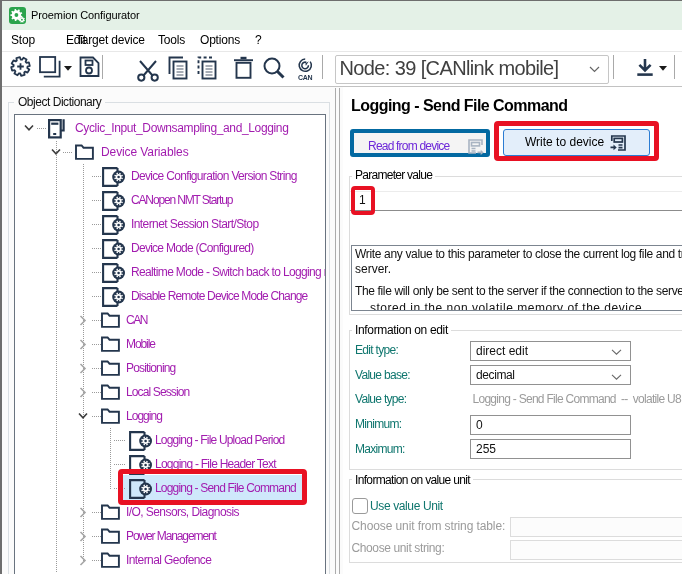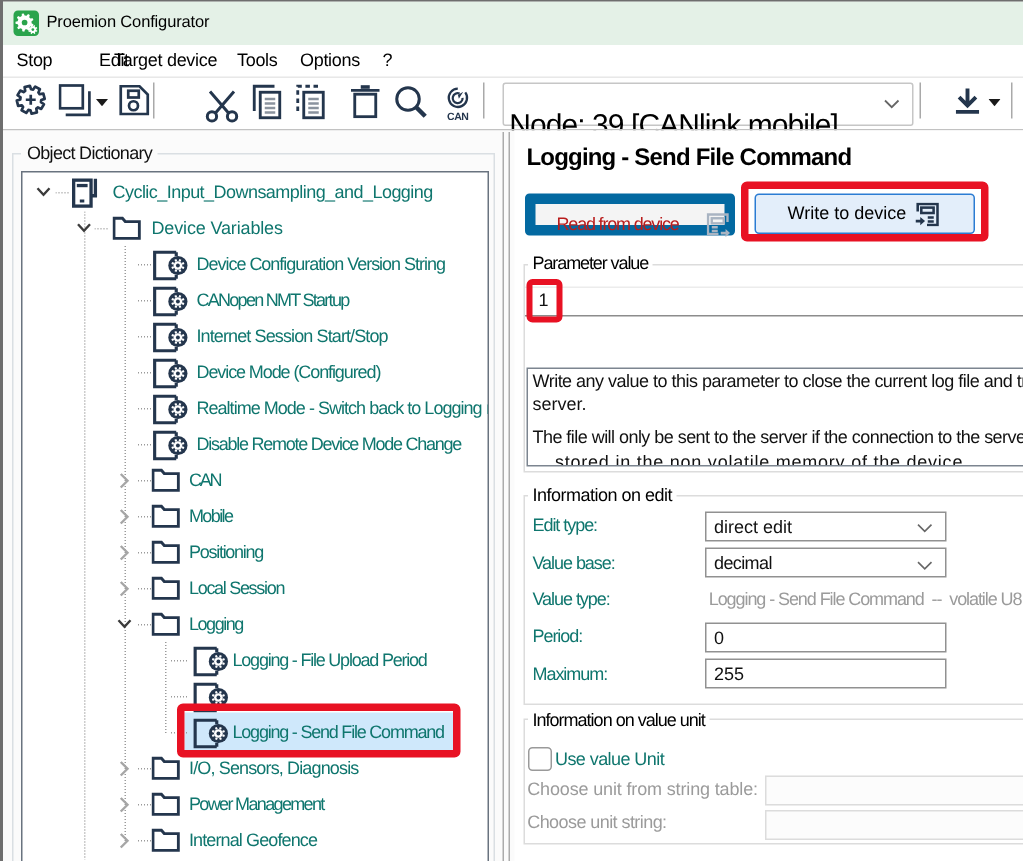--- a/index.html
+++ b/index.html
@@ -16,37 +16,37 @@
 #title { left:31px; top:1px; width:300px; height:29px; line-height:28px; font-size:11px; letter-spacing:-0.1px; color:#000; }
 
 #menubar { left:2px; top:30px; width:680px; height:21px; background:#fff; }
 .mi { position:absolute; top:0; height:21px; line-height:20px; color:#000; letter-spacing:-0.2px; }
 #menuline { left:2px; top:51px; width:680px; height:1px; background:#e8e8e8; }
 #toolbar { left:2px; top:52px; width:680px; height:34px; background:#fff; }
 #toolline { left:2px; top:86px; width:680px; height:1px; background:#c2c2c2; }
 .tsep { position:absolute; top:3px; width:1px; height:24px; background:#a9a9a9; }
 
 #nodecombo { left:332.5px; top:2.5px; width:274.5px; height:29px; background:#fff; border:1px solid #c6c6c6; border-radius:2px; }
-#nodetext { left:337.5px; top:16px; height:32px; line-height:32px; font-size:20px; letter-spacing:-0.62px; color:#000000; }
+#nodetext { left:337.5px; top:0; height:32px; line-height:32px; font-size:20px; letter-spacing:-0.62px; color:#404040; }
 
 #content { left:2px; top:87px; width:680px; height:487px; background:#fbfbfb; }
 
 #odgroup { left:8px; top:102px; width:322px; height:480px; border:1px solid #dadfe3; }
 #odlabel { left:14px; top:95px; background:#fbfbfb; padding:0 4px; height:15px; line-height:15px; }
 #treebox { left:14px; top:114px; width:312px; height:468px; border:1px solid #69737f; background:#fff; overflow:hidden; }
-.tlabel { position:absolute; height:24px; line-height:25px; color:#0f766e; white-space:nowrap; }
+.tlabel { position:absolute; height:24px; line-height:25px; color:#a21caf; white-space:nowrap; }
 .vdots { position:absolute; width:1px; background-image:linear-gradient(#9a9a9a 1px, transparent 1px); background-size:1px 2px; }
 .hdots { position:absolute; height:1px; background-image:linear-gradient(90deg,#9a9a9a 1px, transparent 1px); background-size:2px 1px; }
 
 #splitA { left:335px; top:88px; width:1px; height:486px; background:#ababab; }
 #splitB { left:339px; top:88px; width:1px; height:486px; background:#ababab; }
 #rpanel { left:343px; top:87px; width:339px; height:487px; background:#fff; overflow:hidden; }
 
 #rhead { left:8px; top:10px; font-size:16px; font-weight:bold; color:#000; white-space:nowrap; letter-spacing:-0.54px; }
-#btnread { left:7px; top:42px; width:140px; height:28px; background:#f4f4f4; border:7px solid #0369a1; border-radius:3px; color:#b91c1c; line-height:26px; white-space:nowrap; }
+#btnread { left:7px; top:42px; width:140px; height:28px; background:#f4f4f4; border:4px solid #0369a1; border-radius:3px; color:#6d28d9; line-height:26px; white-space:nowrap; }
 #btnwrite { left:160px; top:42px; width:147px; height:27px; background:#e3eefa; border:1.5px solid #2b7cd3; border-radius:3px; color:#000; line-height:25px; white-space:nowrap; }
 .redbox { position:absolute; border:5px solid #e81123; border-radius:4px; }
 .group { position:absolute; border:1px solid #dcdcdc; }
 .glabel { position:absolute; background:#fff; padding:0 3px; height:14px; line-height:14px; color:#000; white-space:nowrap; }
 .fld { position:absolute; height:20px; background:#fff; border:1px solid #919191; line-height:18px; padding-left:5px; white-space:nowrap; }
 .flbl { position:absolute; height:20px; line-height:20px; color:#0f766e; white-space:nowrap; }
 .gray { color:#9b9b9b; }
 .chev { position:absolute; }
 </style>
 </head>
@@ -259,20 +259,21 @@
     <div class="tlabel" style="left:111px;top:265px;letter-spacing:-0.87px;">Local Session</div>
     <div class="tlabel" style="left:111px;top:289px;letter-spacing:-0.97px;">Logging</div>
     <div class="tlabel" style="left:111px;top:385px;letter-spacing:-0.57px;">I/O, Sensors, Diagnosis</div>
     <div class="tlabel" style="left:111px;top:409px;letter-spacing:-1.1px;">Power Management</div>
     <div class="tlabel" style="left:111px;top:433px;letter-spacing:-0.59px;">Internal Geofence</div>
 
     <div class="hdots" style="left:99px;top:325px;width:12px;"></div>
     <div class="hdots" style="left:99px;top:349px;width:12px;"></div>
     <div class="hdots" style="left:99px;top:373px;width:12px;"></div>
     <div class="tlabel" style="left:140px;top:313px;letter-spacing:-0.81px;">Logging - File Upload Period</div>
+    <div class="tlabel" style="left:140px;top:337px;letter-spacing:-0.76px;">Logging - File Header Text</div>
     <div class="tlabel" style="left:140px;top:361px;letter-spacing:-0.81px;">Logging - Send File Command</div>
 
     <svg class="ico" style="left:86px;top:52px;" width="25" height="20" viewBox="0 0 25 20">
         <use href="#pico"></use>
       </svg>
     <svg class="ico" style="left:86px;top:76px;" width="25" height="20" viewBox="0 0 25 20">
         <use href="#pico"></use>
       </svg>
     <svg class="ico" style="left:86px;top:100px;" width="25" height="20" viewBox="0 0 25 20">
         <use href="#pico"></use>
@@ -401,21 +402,21 @@
         </svg>
     </div>
     <div class="flbl" style="left:12px;top:277.7px;letter-spacing:-0.7px;">Value base:</div>
     <div class="fld" style="left:127px;top:278.2px;width:161px;letter-spacing:-0.4px;">decimal
       <svg class="chev" style="right:8px;top:7.5px;" width="11" height="7" viewBox="0 0 11 7">
           <path d="M1 0.8 L5.5 5.2 L10 0.8" fill="none" stroke="#686868" stroke-width="1.1"></path>
         </svg>
     </div>
     <div class="flbl" style="left:12px;top:302.4px;letter-spacing:-0.7px;">Value type:</div>
     <div class="flbl gray" style="left:129.5px;top:302.4px;letter-spacing:-0.72px;">Logging - Send File Command&nbsp; --&nbsp; volatile U8 RW</div>
-    <div class="flbl" style="left:12px;top:327.1px;letter-spacing:-0.7px;">Period:</div>
+    <div class="flbl" style="left:12px;top:327.1px;letter-spacing:-0.7px;">Minimum:</div>
     <div class="fld" style="left:127px;top:327.6px;width:161px;">0</div>
     <div class="flbl" style="left:12px;top:351.8px;letter-spacing:-0.7px;">Maximum:</div>
     <div class="fld" style="left:127px;top:352.3px;width:161px;">255</div>
 
     <div class="group" style="left:6px;top:392px;width:400px;height:84px;"></div>
     <div class="glabel" style="left:9px;top:386px;letter-spacing:-0.66px;">Information on value unit</div>
     <div class="abs" style="left:8.5px;top:410.5px;width:16px;height:16px;border:1px solid #9a9a9a;border-radius:3px;background:#fff;"></div>
     <div class="flbl" style="left:27px;top:408.5px;letter-spacing:-0.38px;">Use value Unit</div>
     <div class="flbl gray" style="left:8.5px;top:428.5px;letter-spacing:-0.1px;">Choose unit from string table:</div>
     <div class="fld" style="left:166.5px;top:429.5px;width:220px;border-color:#dcdcdc;background:#fcfcfc;"></div>

